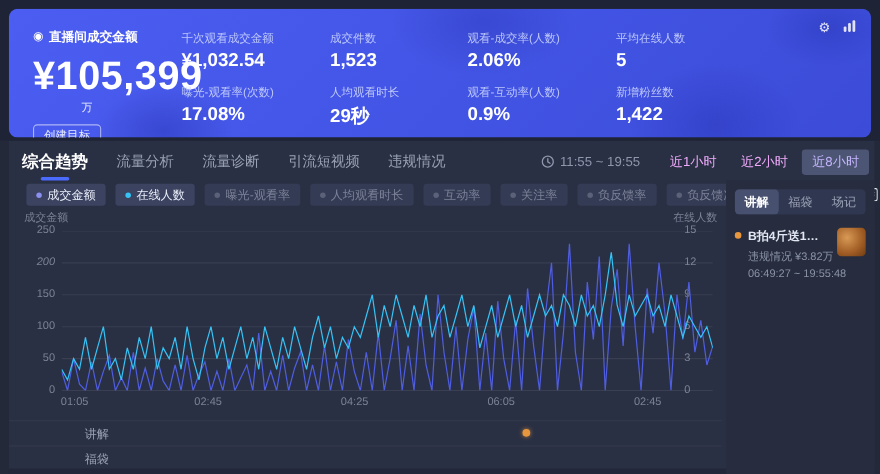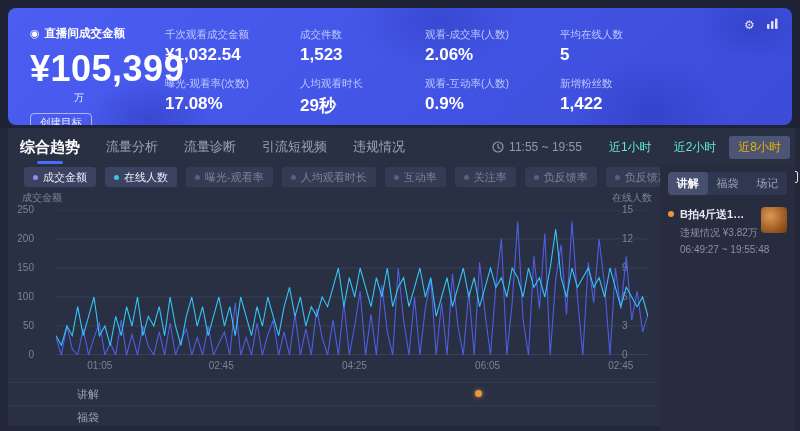--- a/index.html
+++ b/index.html
@@ -36,45 +36,45 @@
   .main { position:absolute; left:0; right:0; top:128px; bottom:0; background:#2a3044; }
   .edge-l { position:absolute; left:0; top:0; bottom:0; width:8px; background:#232939; }
   .edge-r { position:absolute; right:0; top:0; bottom:0; width:5px; background:#232939; }
 
   .tabrow { position:absolute; left:20px; right:10px; top:6px; height:26px; display:flex; align-items:center; }
   .tab { font-size:13px; color:#99a1b5; margin-right:26px; cursor:pointer; position:relative; white-space:nowrap; }
   .tab.active { font-size:15px; font-weight:700; color:#ffffff; }
   .tab.active::after { content:""; position:absolute; left:50%; transform:translateX(-50%); bottom:-7px; width:26px; height:3px; border-radius:2px; background:#4b6bff; }
   .tr-spacer { flex:1; }
   .time-label { display:flex; align-items:center; gap:5px; color:#8f97ac; font-size:12px; margin-right:14px; white-space:nowrap; }
-  .range-btn { font-size:12px; color:#5eead4; padding:3px 9px; border-radius:3px; margin-left:4px; cursor:pointer; white-space:nowrap; }
-  .range-btn.active { background:#4c5573; color:#eab308; }
+  .range-btn { font-size:12px; color:#f0abfc; padding:3px 9px; border-radius:3px; margin-left:4px; cursor:pointer; white-space:nowrap; }
+  .range-btn.active { background:#4c5573; color:#c4b5fd; }
 
   .chiprow { position:absolute; left:24px; top:38px; height:22px; display:flex; align-items:center; gap:9px; }
   .chip { display:flex; align-items:center; gap:5px; height:20px; padding:0 9px; border-radius:3px; background:#343b54; font-size:11px; color:#7b8298; cursor:pointer; white-space:nowrap; }
   .chip.sel { background:#3b4360; color:#e8ecf8; }
   .chip .dot { width:5px; height:5px; border-radius:50%; background:#5a6178; flex:none; }
   .chip.faded { opacity:.45; max-width:52px; overflow:hidden; }
   .scroll-arrows { color:#6a7188; font-size:12px; display:flex; gap:6px; margin:0 2px; }
   .scroll-arrows span { cursor:pointer; }
   .metric-config { display:flex; align-items:center; gap:4px; color:#e6e9f2; font-size:12px; cursor:pointer; white-space:nowrap; }
 
   
   .chart { position:absolute; left:8px; top:60px; width:648px; height:240px; }
   .ax-title { position:absolute; font-size:10px; color:#7b8296; top:3px; }
   .ax-title.left { left:14px; }
   .ax-title.right { right:4px; }
   .yticks { position:absolute; top:17px; width:34px; }
   .yticks div { position:absolute; font-size:10px; color:#7b8296; height:10px; line-height:10px; }
   .yticks.l { left:8px; text-align:right; }
-  .yticks.l div { right:16px; }
+  .yticks.l div { right:0; }
   .yticks.r { right:0px; text-align:left; }
   .yticks.r div { left:0; }
   #plot { position:absolute; left:48px; top:22px; }
-  .xticks { position:absolute; left:48px; top:172px; width:592px; height:14px;margin-left:32px; }
+  .xticks { position:absolute; left:48px; top:172px; width:592px; height:14px; }
   .xticks span { position:absolute; transform:translateX(-50%); font-size:10px; color:#7b8296; white-space:nowrap; }
 
   .timeline-row { position:absolute; left:8px; width:648px; height:22px; border-top:1px solid rgba(255,255,255,.05); }
   .timeline-row .row-lbl { position:absolute; left:69px; top:4px; font-size:11px; color:#9aa2b6; }
   .row-jj { top:254px; }
   .row-fd { top:277px; }
   .event-dot { position:absolute; left:467px; top:7px; width:7px; height:7px; border-radius:50%; background:#e8973f; box-shadow:0 0 4px rgba(232,151,63,.8); cursor:pointer; }
   .bottom-strip { position:absolute; left:8px; right:5px; bottom:0; height:5px; background:#222839; }
 
   
@@ -232,21 +232,21 @@
           </svg>
 
       </span>
     </div>
 
     <div class="chart">
       <span class="ax-title left">成交金额</span>
       <span class="ax-title right">在线人数</span>
       <div class="yticks l" id="yl">
           <div style="top: 0px;">250</div>
-          <div style="top: 29px;">200</div>
+          <div style="top: 29px; font-style: italic;">200</div>
           <div style="top: 58px;">150</div>
           <div style="top: 87px; margin-left: 10px;">100</div>
           <div style="top: 116px;">50</div>
           <div style="top: 145px;">0</div>
         </div>
       <div class="yticks r" id="yr">
           <div style="top: 0px;">15</div>
           <div style="top: 29px;">12</div>
           <div style="top: 58px;">9</div>
           <div style="top: 87px;">6</div>

